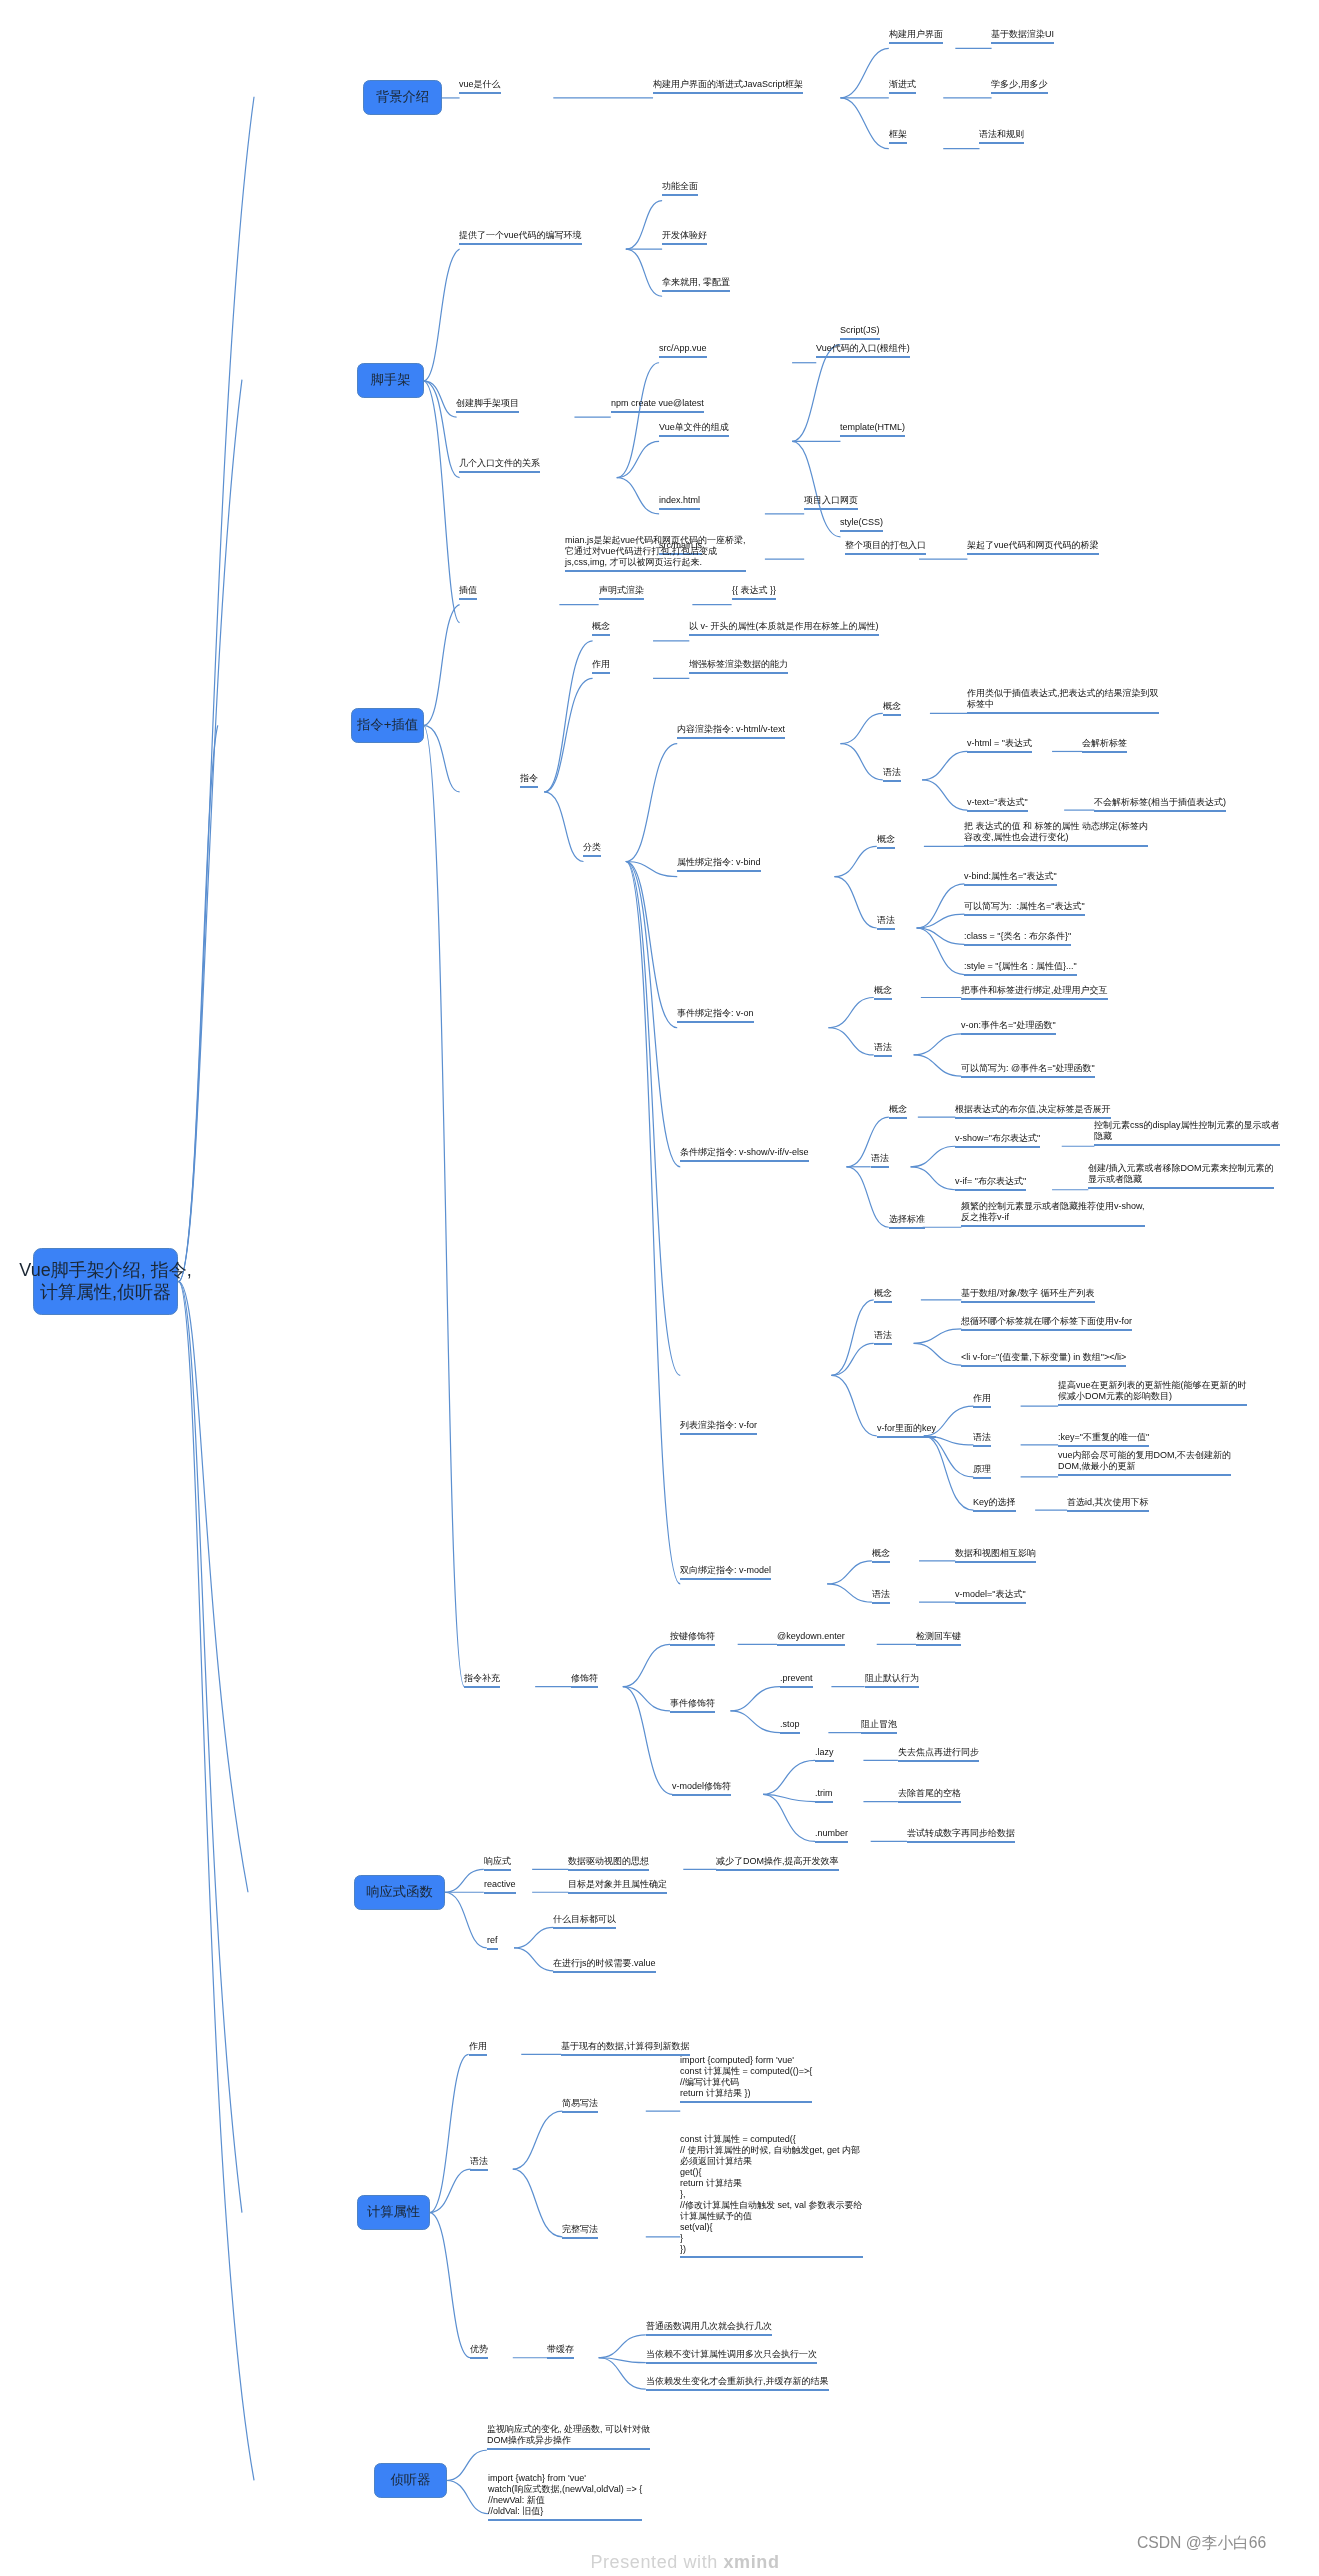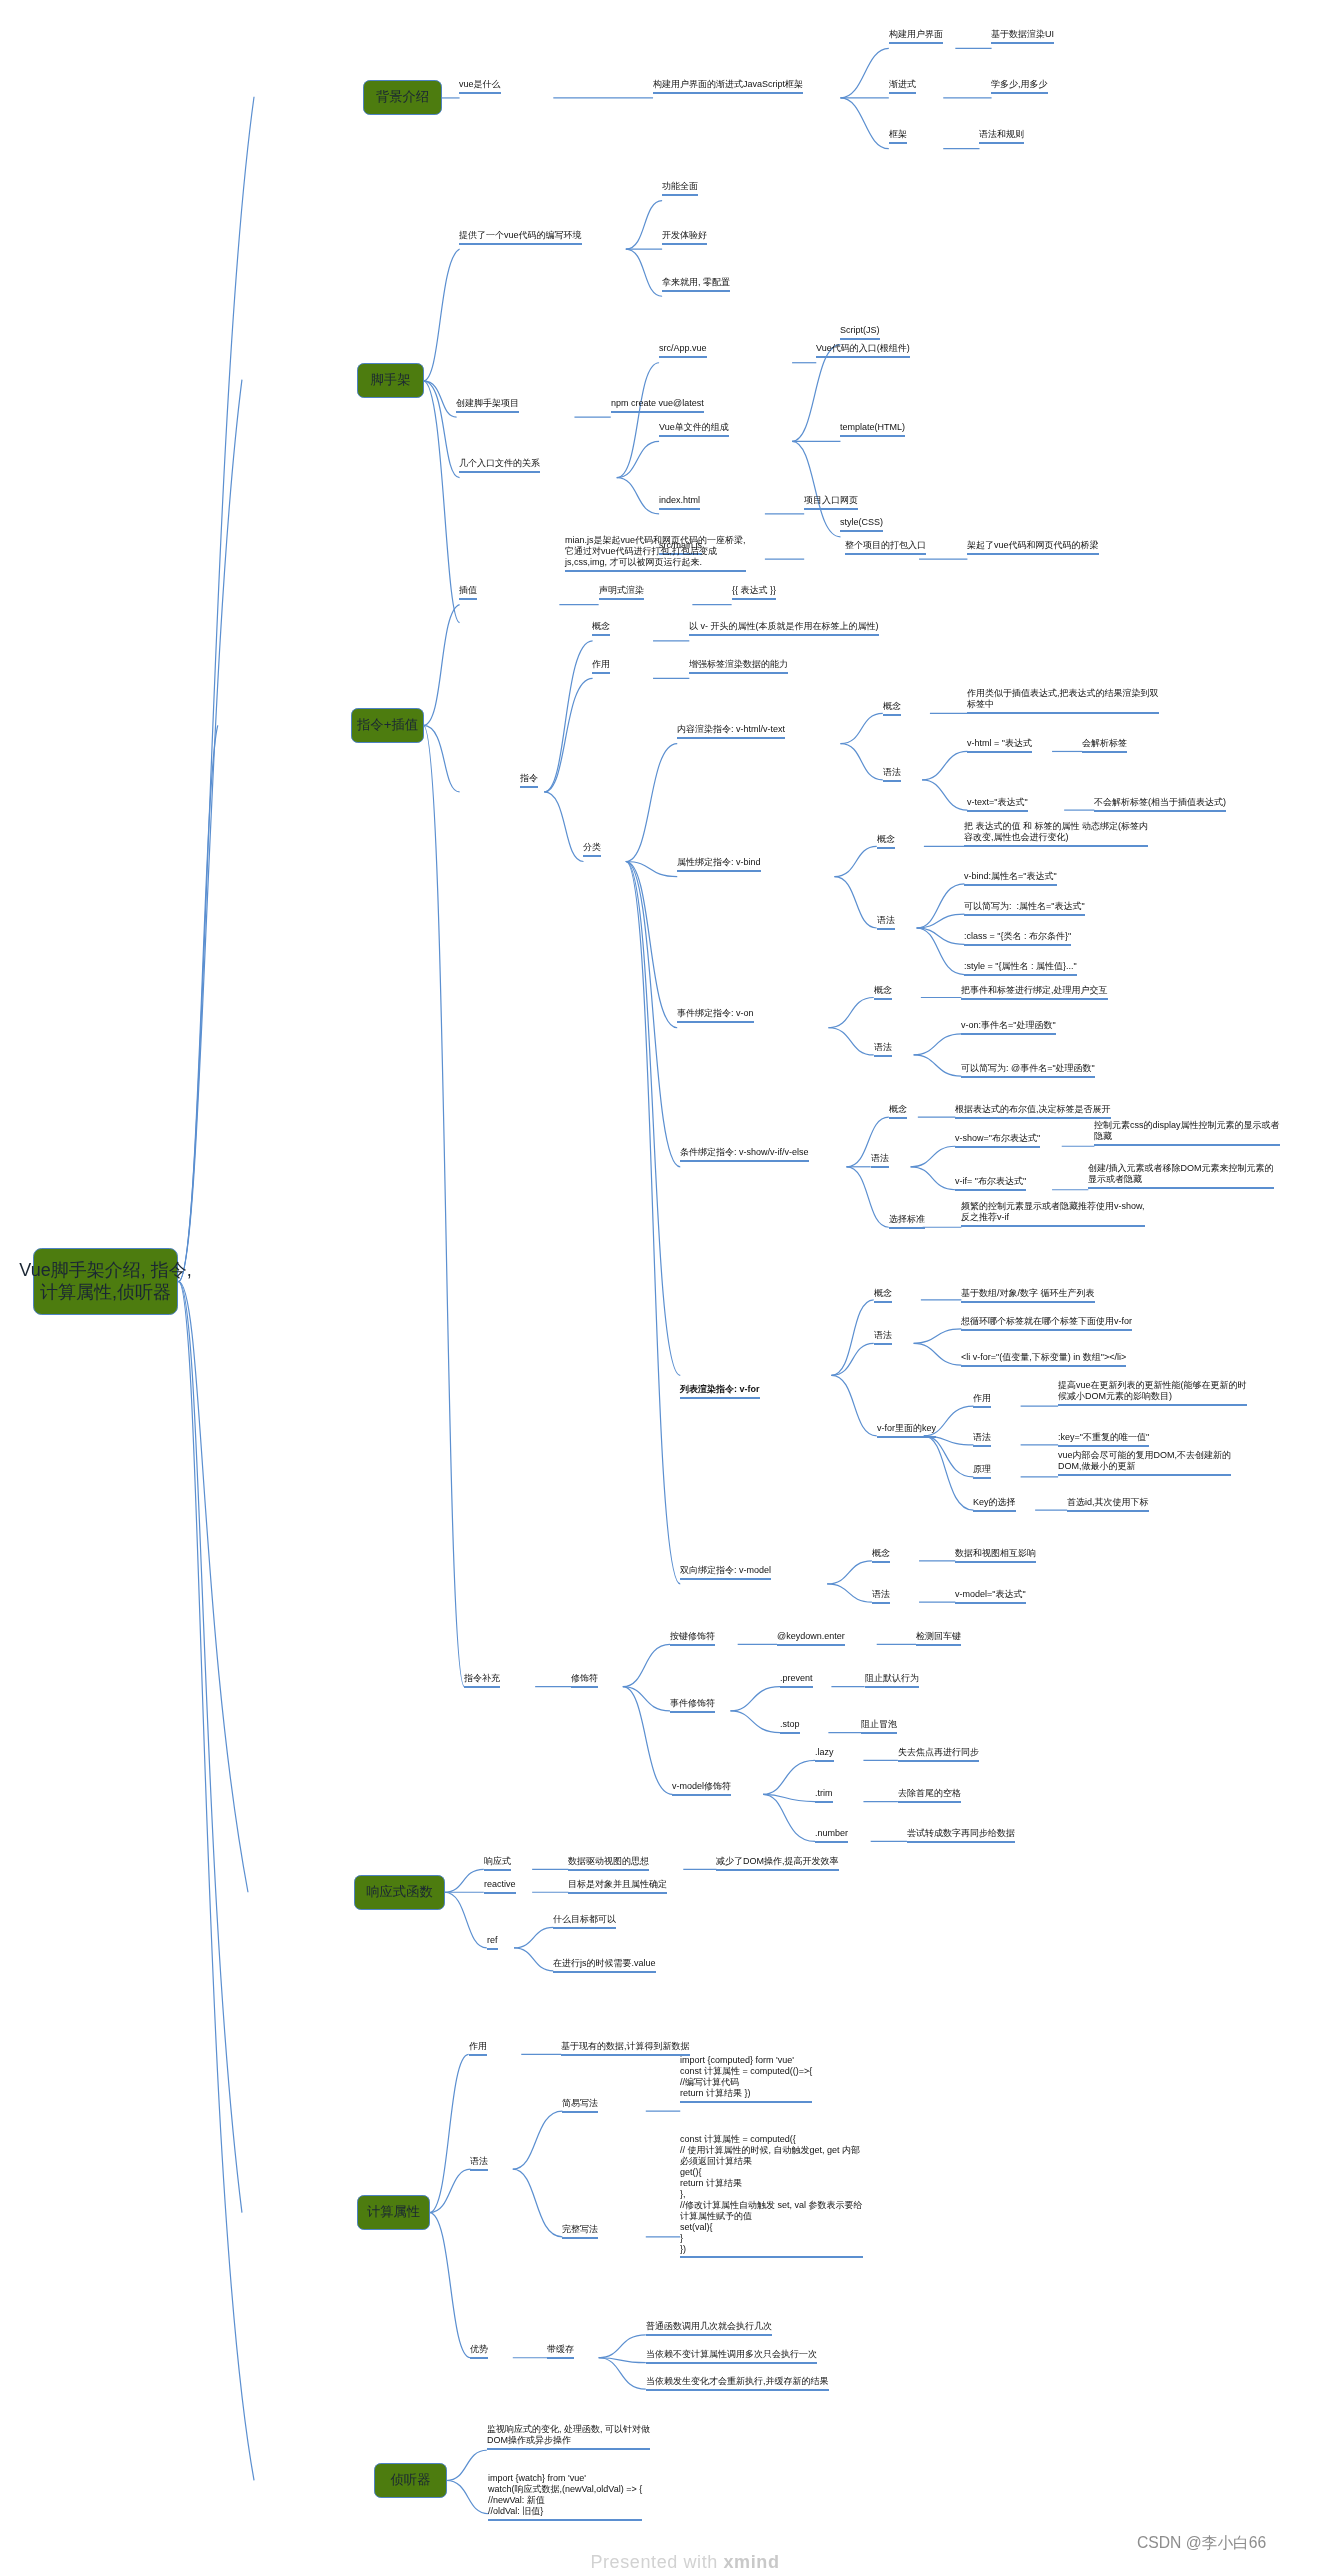--- a/index.html
+++ b/index.html
@@ -18,21 +18,21 @@
   
   .node{
     position:absolute;
     box-sizing:border-box;
     white-space:pre;
     line-height:1.22;
   }
 
   
   .boxnode{
-    background:#4d7c0f;
+    background:#3b82f6;
     border:1px solid #4e82c4;
     border-radius:6.7px;
     color:#1a2633;
     display:flex;
     align-items:center;
     justify-content:center;
     text-align:center;
     padding:3.6px 6px;
   }
   .root{
@@ -323,21 +323,21 @@
   <div class="node tnode" style="left:955px;top:1133px;">v-show="布尔表达式"</div>
   <div class="node tnode multi" style="left:1094px;top:1120px;">控制元素css的display属性控制元素的显示或者
 隐藏</div>
   <div class="node tnode" style="left:955px;top:1176px;">v-if= "布尔表达式"</div>
   <div class="node tnode multi" style="left:1088px;top:1163px;">创建/插入元素或者移除DOM元素来控制元素的
 显示或者隐藏</div>
   <div class="node tnode" style="left:889px;top:1214px;">选择标准</div>
   <div class="node tnode multi" style="left:961px;top:1201px;">频繁的控制元素显示或者隐藏推荐使用v-show,
 反之推荐v-if</div>
 
-  <div class="node tnode" style="left:680px;top:1384px;font-weight:bold;">列表渲染指令: v-for</div>
+  <div class="node tnode" style="left:680px;top:1420px;">列表渲染指令: v-for</div>
   <div class="node tnode" style="left:874px;top:1288px;">概念</div>
   <div class="node tnode" style="left:961px;top:1288px;">基于数组/对象/数字 循环生产列表</div>
   <div class="node tnode" style="left:874px;top:1330px;">语法</div>
   <div class="node tnode" style="left:961px;top:1316px;">想循环哪个标签就在哪个标签下面使用v-for</div>
   <div class="node tnode" style="left:961px;top:1352px;">&lt;li v-for="(值变量,下标变量) in 数组"&gt;&lt;/li&gt;</div>
 
   <div class="node tnode" style="left:877px;top:1423px;">v-for里面的key</div>
   <div class="node tnode" style="left:973px;top:1393px;">作用</div>
   <div class="node tnode multi" style="left:1058px;top:1380px;">提高vue在更新列表的更新性能(能够在更新的时
 候减小DOM元素的影响数目)</div>

